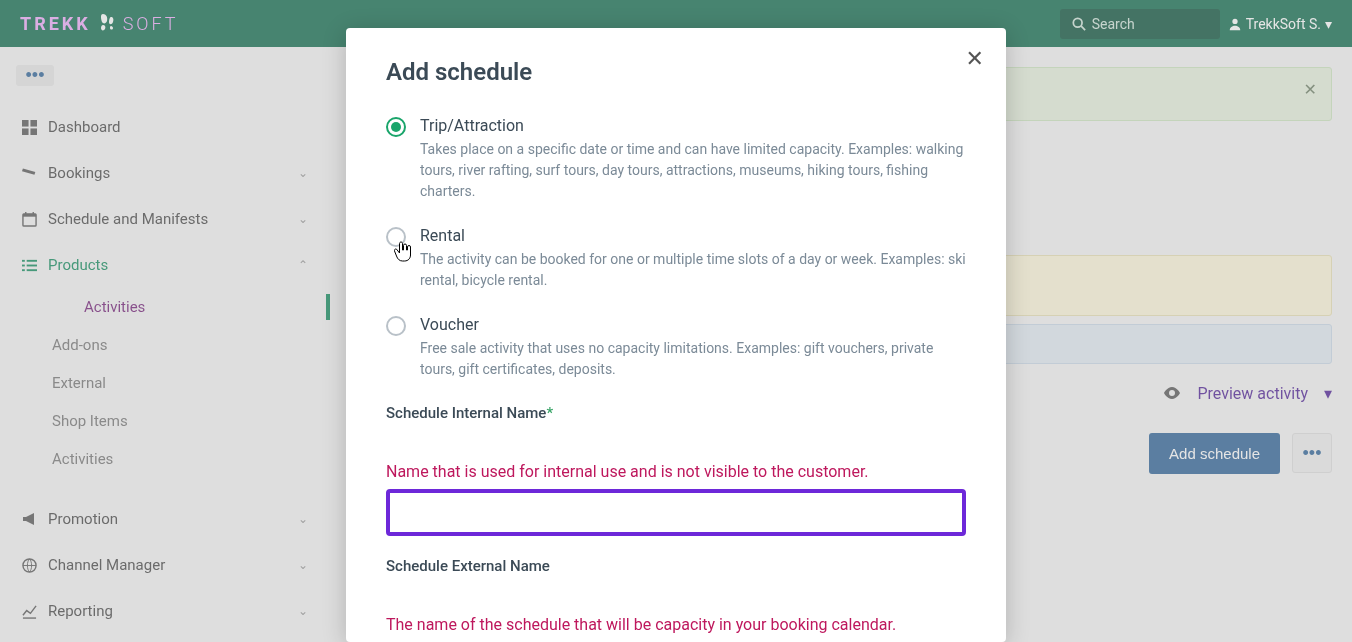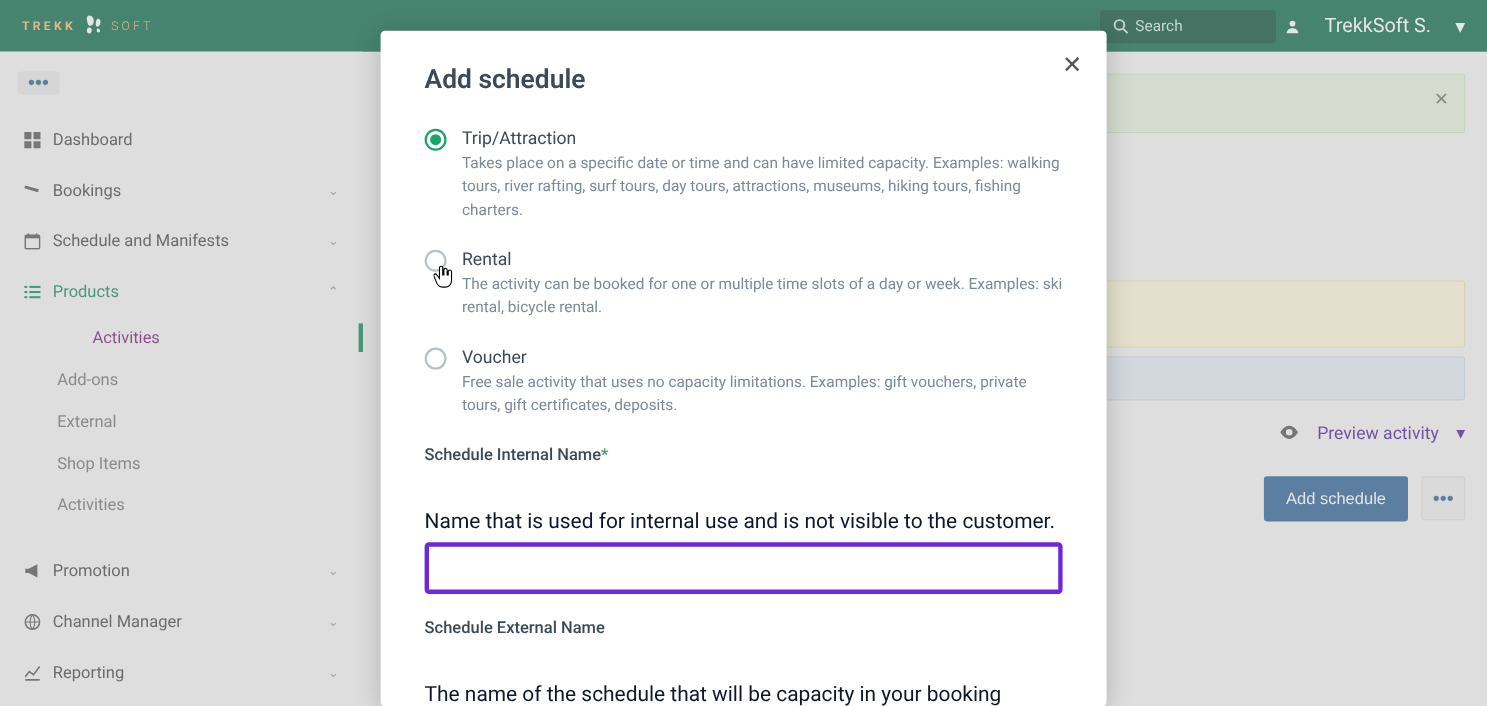--- a/index.html
+++ b/index.html
@@ -15,48 +15,48 @@
     
     .topbar {
       height: 47px;
       background: #0d6b4c;
       display: flex;
       align-items: center;
       padding: 0 20px;
       gap: 8px;
     }
     .logo {
-      color: #fdba74;
+      color: #f0abfc;
       font-weight: 700;
       letter-spacing: 3px;
-      font-size: 11px;
+      font-size: 18px;
       display: flex;
       align-items: center;
       gap: 6px;
       text-align: center;
     }
     .logo .thin { font-weight: 300; }
     .topbar-spacer { flex: 1; }
     .search-box {
       display: flex;
       align-items: center;
       background: rgba(0,0,0,0.25);
       color: #cfe5db;
       padding: 7px 12px;
       border-radius: 3px;
       font-size: 14px;
       gap: 6px;
       min-width: 160px;
     }
     .user-menu {
       color: #fff;
-      font-size: 18px;
-      display: flex;
-      align-items: center;
-      gap: 22px;
+      font-size: 14px;
+      display: flex;
+      align-items: center;
+      gap: 4px;
       cursor: pointer;
     }
 
     
     .main {
       display: flex;
       height: calc(100% - 47px);
     }
 
     
@@ -285,22 +285,22 @@
       line-height: 1.5;
     }
     .field-label {
       color: #3b4a56;
       font-size: 15px;
       font-weight: 500;
       margin-bottom: 4px;
     }
     .field-label .req { color: #3aa568; }
     .field-help {
-      color: #0f172a;
-      font-size: 19px;
+      color: #be185d;
+      font-size: 16px;
       margin-bottom: 8px;
       margin-top: 40px;
     }
     .text-input {
       width: 100%;
       border: 4px solid #6d28d9;
       border-radius: 4px;
       padding: 11px 12px;
       font-size: 15px;
       color: #444;

